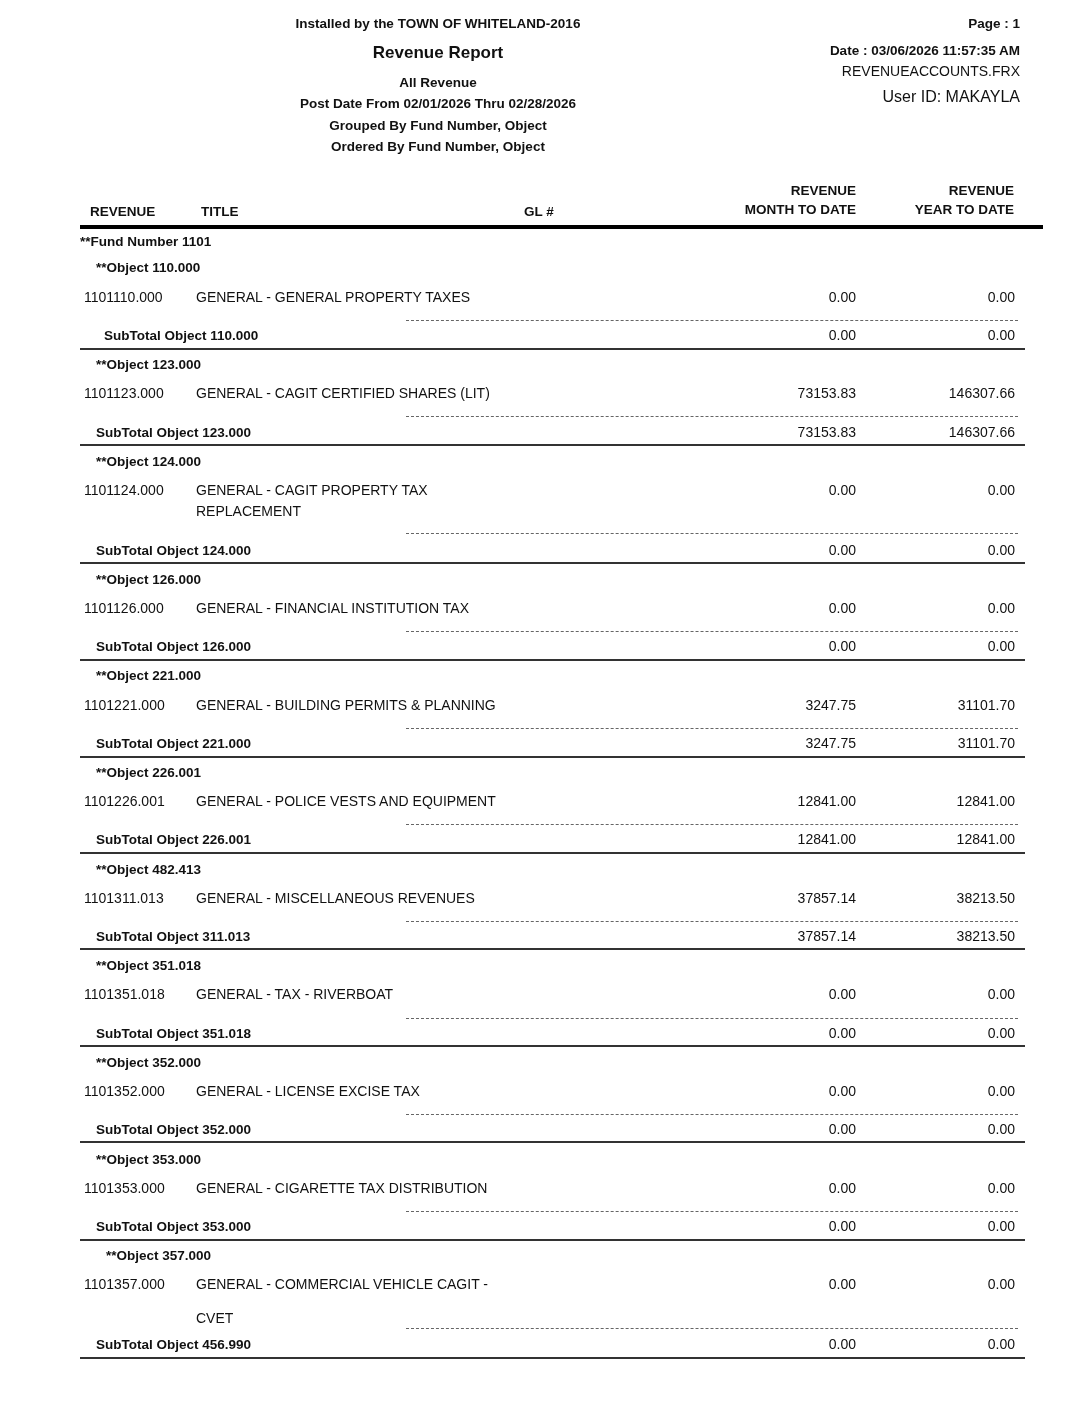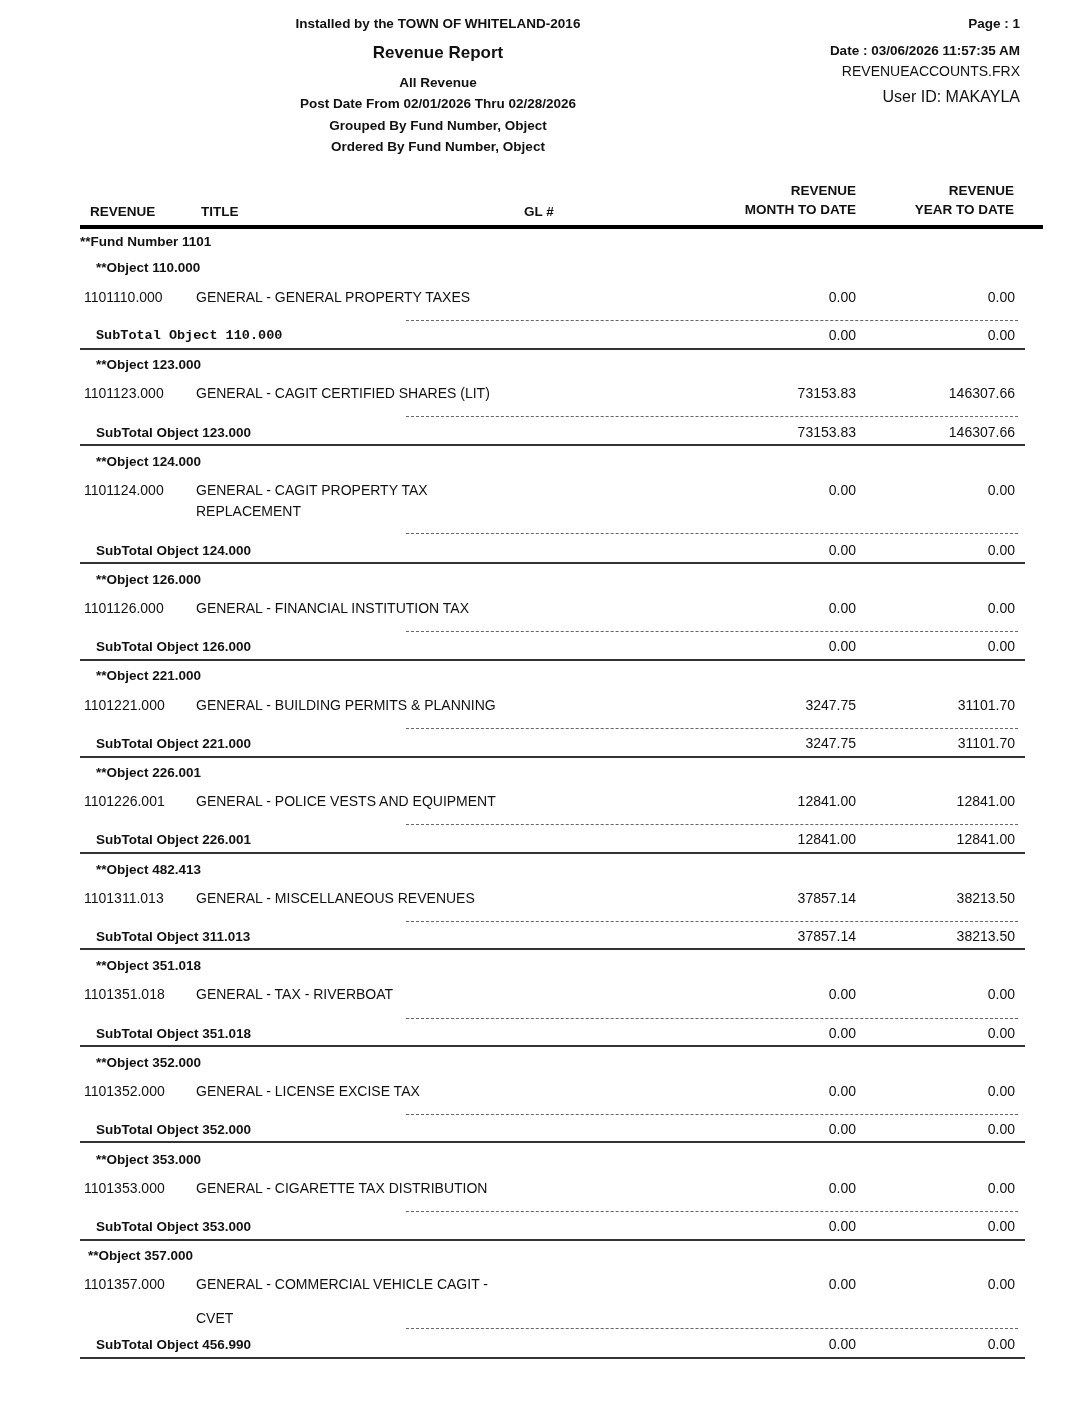--- a/index.html
+++ b/index.html
@@ -44,21 +44,21 @@
 
 <div class="abs hdr-main" style="left:80px; top:234px;">**Fund Number 1101</div>
 
 <div class="section" style="top:260px;">
   <div class="abs hdr-main" style="left:96px; top:0;">**Object 110.000</div>
   <div class="abs txt" style="left:84px; top:29px;">1101110.000</div>
   <div class="abs txt" style="left:196px; top:29px;">GENERAL - GENERAL PROPERTY TAXES</div>
   <div class="abs txt right" style="left:656px; width:200px; top:29px;">0.00</div>
   <div class="abs txt right" style="left:815px; width:200px; top:29px;">0.00</div>
   <div class="dash" style="top:60px;"></div>
-  <div class="abs hdr-main" style="left:96px; top:68px;font-family:Liberation Mono, monospace;">SubTotal Object 110.000</div>
+  <div class="abs hdr-main" style="left:104px; top:68px;">SubTotal Object 110.000</div>
   <div class="abs txt right" style="left:656px; width:200px; top:67px;">0.00</div>
   <div class="abs txt right" style="left:815px; width:200px; top:67px;">0.00</div>
   <div class="sub-line" style="top:88px;"></div>
 </div>
 
 <div class="section" style="top:357px;">
   <div class="abs hdr-main" style="left:96px; top:0;">**Object 123.000</div>
   <div class="abs txt" style="left:84px; top:28px;text-align:right;">1101123.000</div>
   <div class="abs txt" style="left:196px; top:28px;">GENERAL - CAGIT CERTIFIED SHARES (LIT)</div>
   <div class="abs txt right" style="left:656px; width:200px; top:28px;">73153.83</div>
@@ -169,21 +169,21 @@
   <div class="abs txt right" style="left:656px; width:200px; top:28px;">0.00</div>
   <div class="abs txt right" style="left:815px; width:200px; top:28px;">0.00</div>
   <div class="dash" style="top:59px;"></div>
   <div class="abs hdr-main" style="left:96px; top:67px;">SubTotal Object 353.000</div>
   <div class="abs txt right" style="left:656px; width:200px; top:66px;">0.00</div>
   <div class="abs txt right" style="left:815px; width:200px; top:66px;">0.00</div>
   <div class="sub-line" style="top:87px;"></div>
 </div>
 
 <div class="section" style="top:1248px;">
-  <div class="abs hdr-main" style="left:88px; top:0;">**Object 357.000</div>
+  <div class="abs hdr-main" style="left:106px; top:0;">**Object 357.000</div>
   <div class="abs txt" style="left:84px; top:28px;">1101357.000</div>
   <div class="abs txt" style="left:196px; top:28px;">GENERAL - COMMERCIAL VEHICLE CAGIT -</div>
   <div class="abs txt" style="left:196px; top:50px;margin-top:12px;">CVET</div>
   <div class="abs txt right" style="left:656px; width:200px; top:28px;">0.00</div>
   <div class="abs txt right" style="left:815px; width:200px; top:28px;">0.00</div>
   <div class="dash" style="top:80px;"></div>
   <div class="abs hdr-main" style="left:96px; top:89px;">SubTotal Object 456.990</div>
   <div class="abs txt right" style="left:656px; width:200px; top:88px;">0.00</div>
   <div class="abs txt right" style="left:815px; width:200px; top:88px;">0.00</div>
   <div class="sub-line" style="top:109px;"></div>

